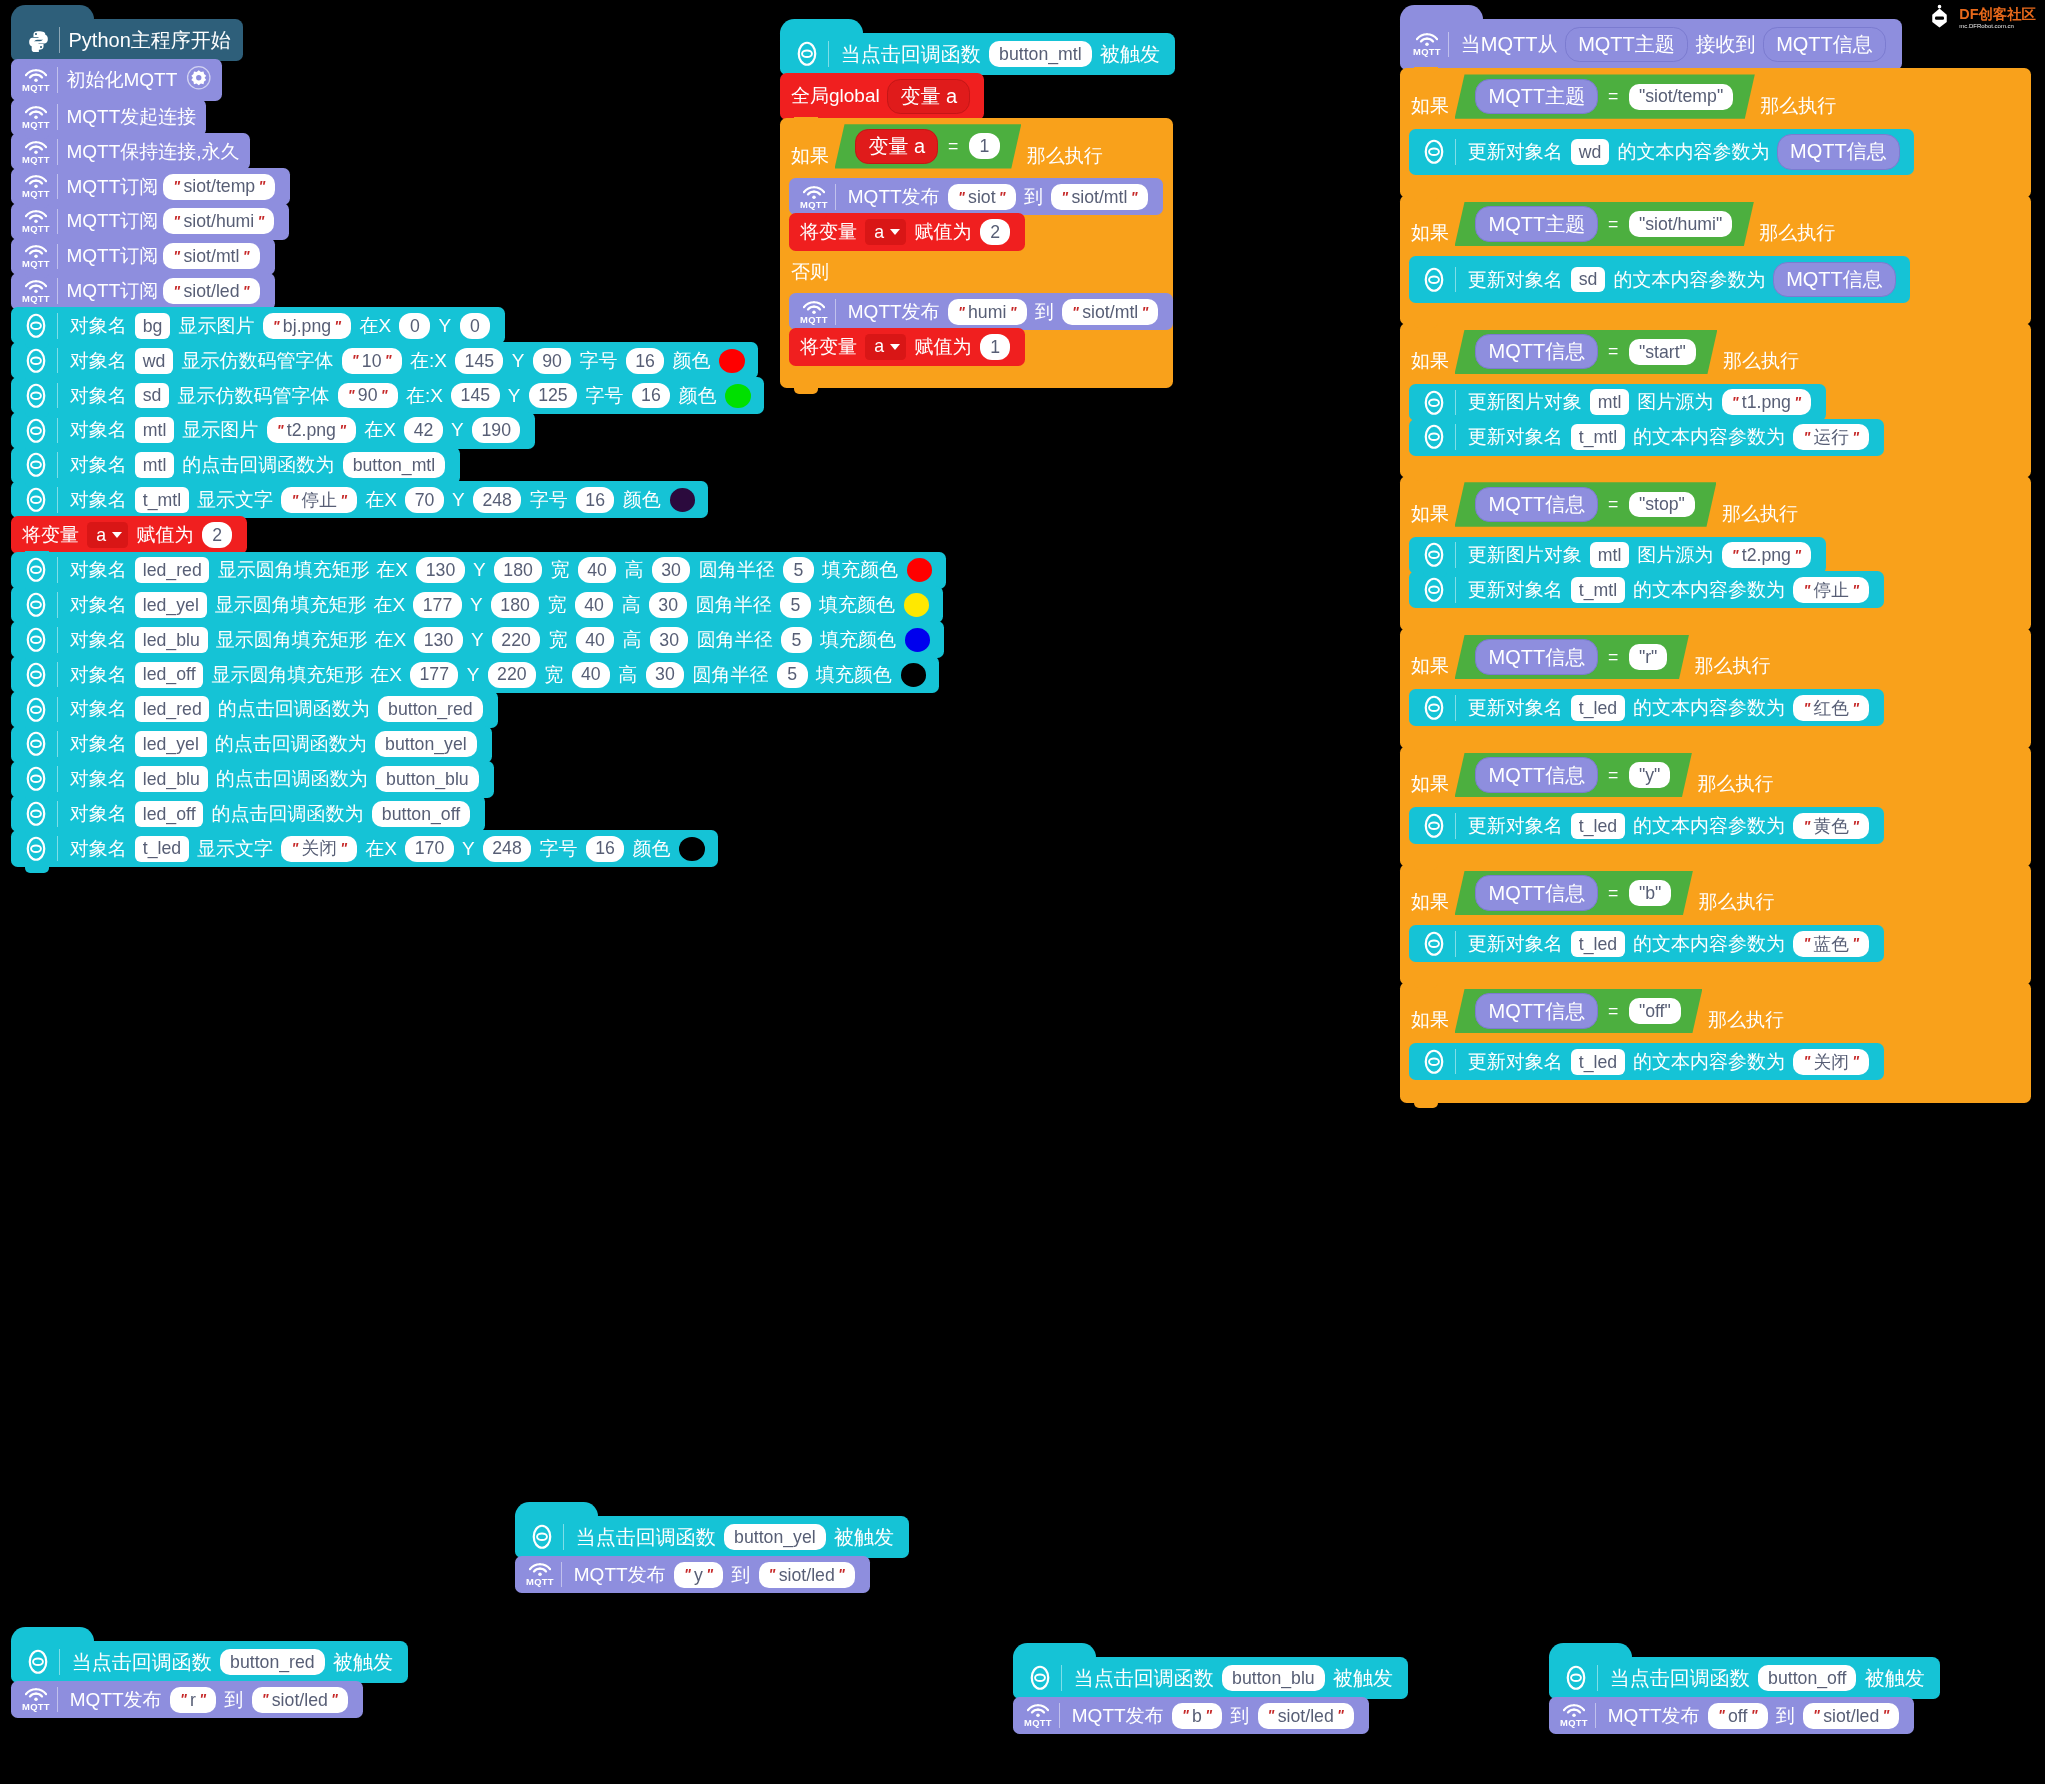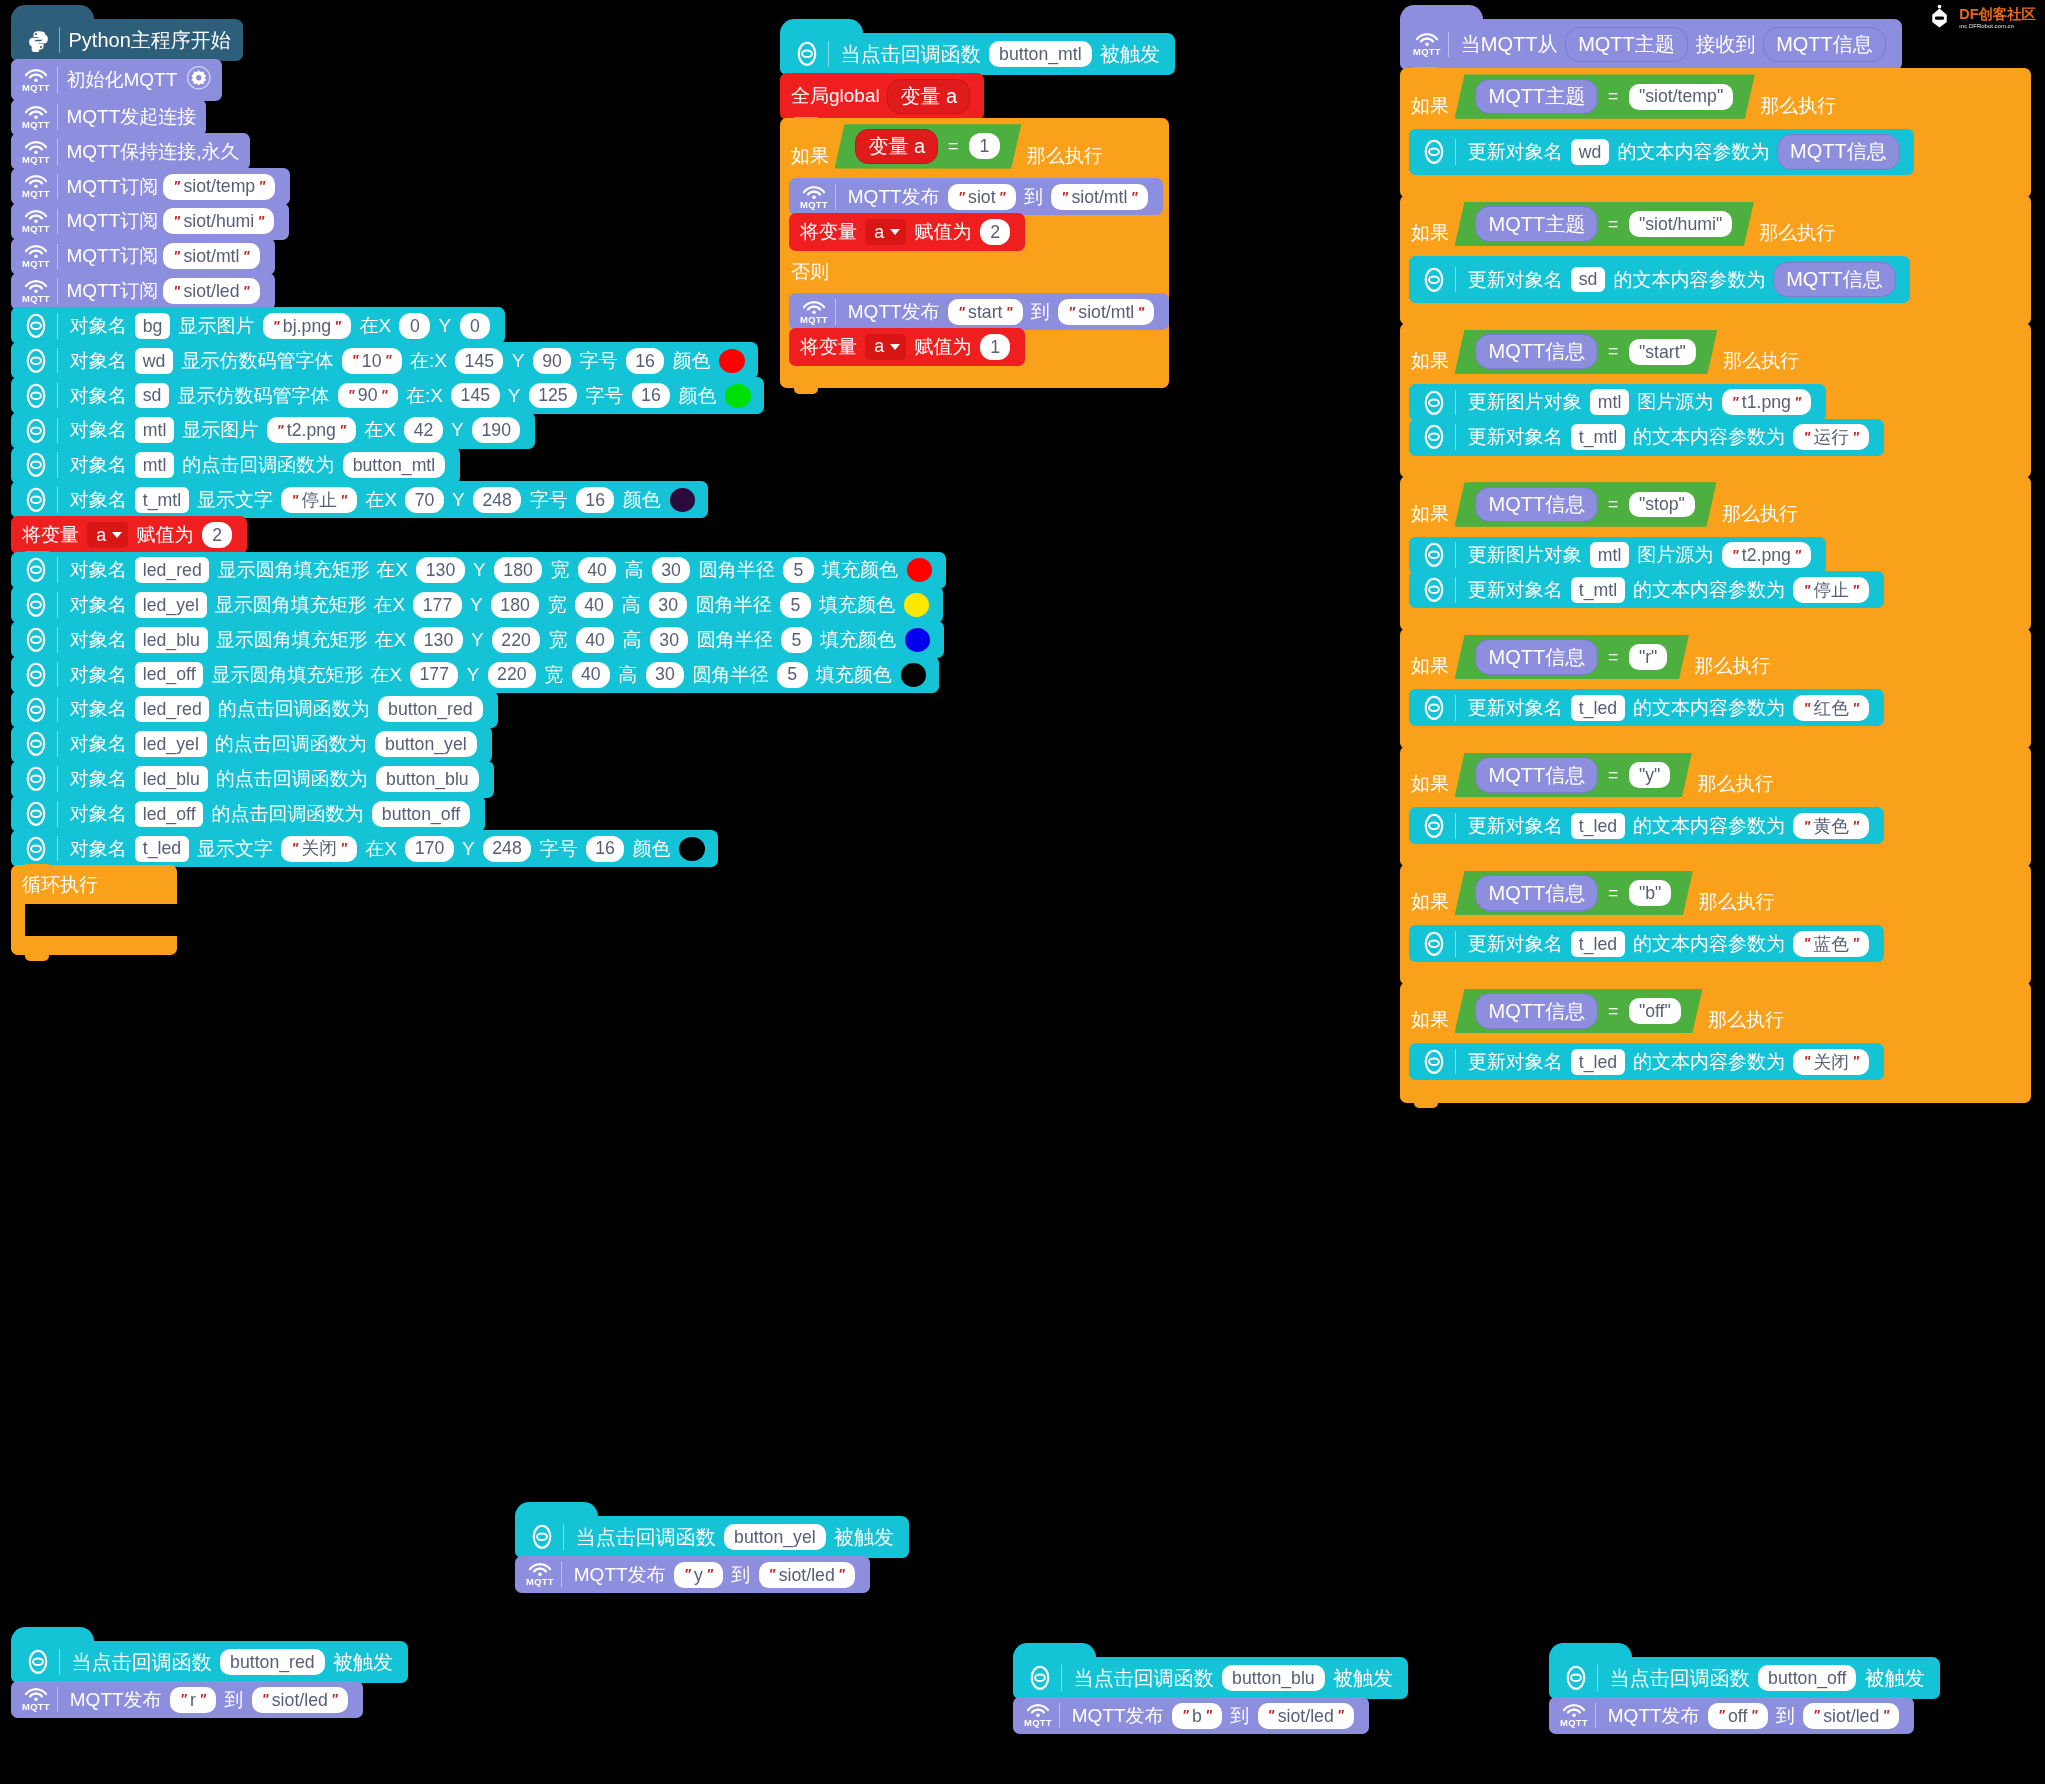--- a/index.html
+++ b/index.html
@@ -558,29 +558,20 @@
     <span class="lbl">在X</span>
     <span class="pill num">170</span>
     <span class="lbl">Y</span>
     <span class="pill num">248</span>
     <span class="lbl">字号</span>
     <span class="pill num">16</span>
     <span class="lbl">颜色</span>
     <span class="swatch" style="background:#000"></span>
   </div>
 
-  <div class="cblk" style="width:166px;margin-top:-2.2px;">
-    <div class="cnotch"></div>
-    <div class="chead">
-        <span>循环执行</span>
-      </div>
-    <div class="cbody" style="height:25.5px;background:#000;width:152px;margin-left:14.4px;"></div>
-    <div class="cfoot"></div>
-    <div class="cnub"></div>
-  </div>
 </div>
 
 <div class="stack" style="left:780px;top:33px;">
   <div class="hat c-cyan">
     <div class="hat-cap"></div>
     <span class="icn">
         <svg width="22" height="25.5" viewBox="0 0 40 46">
           <ellipse cx="20" cy="23" rx="15" ry="20" fill="none" stroke="#fff" stroke-width="4"></ellipse>
           <ellipse cx="20" cy="23" rx="9" ry="6" fill="none" stroke="#fff" stroke-width="3.5"></ellipse>
         </svg>
@@ -655,21 +646,21 @@
               <circle cx="20" cy="22" r="3.2" fill="#fff"></circle>
               <path d="M20 4c8 0 14.5 4 18.5 9" stroke="#fff" stroke-width="4" fill="none" stroke-linecap="round"></path>
               <path d="M20 12c4.5 0 8.5 2.2 11 5.2" stroke="#fff" stroke-width="4" fill="none" stroke-linecap="round"></path>
             </svg>
             <span class="wifi-txt">MQTT</span>
           </span>
         <span class="sep"></span>
         <span class="lbl">MQTT发布</span>
         <span class="pill">
             <i class="q qs">"</i>
-            <span>start</span>
+            <span>humi</span>
             <i class="q qe">"</i>
           </span>
         <span class="lbl">到</span>
         <span class="pill">
             <i class="q qs">"</i>
             <span>siot/mtl</span>
             <i class="q qe">"</i>
           </span>
       </div>
       <div class="blk c-red nonub" style="padding-left:7.7px;">

